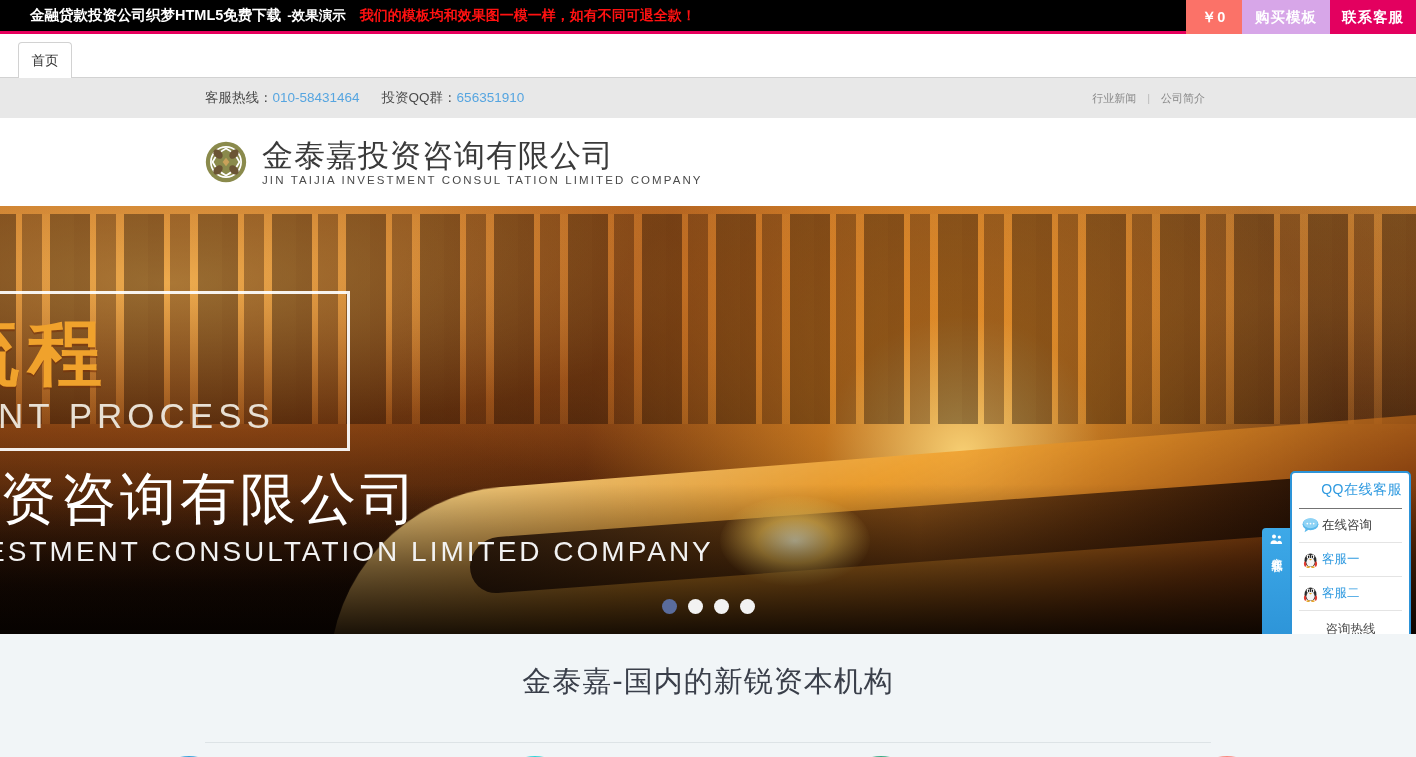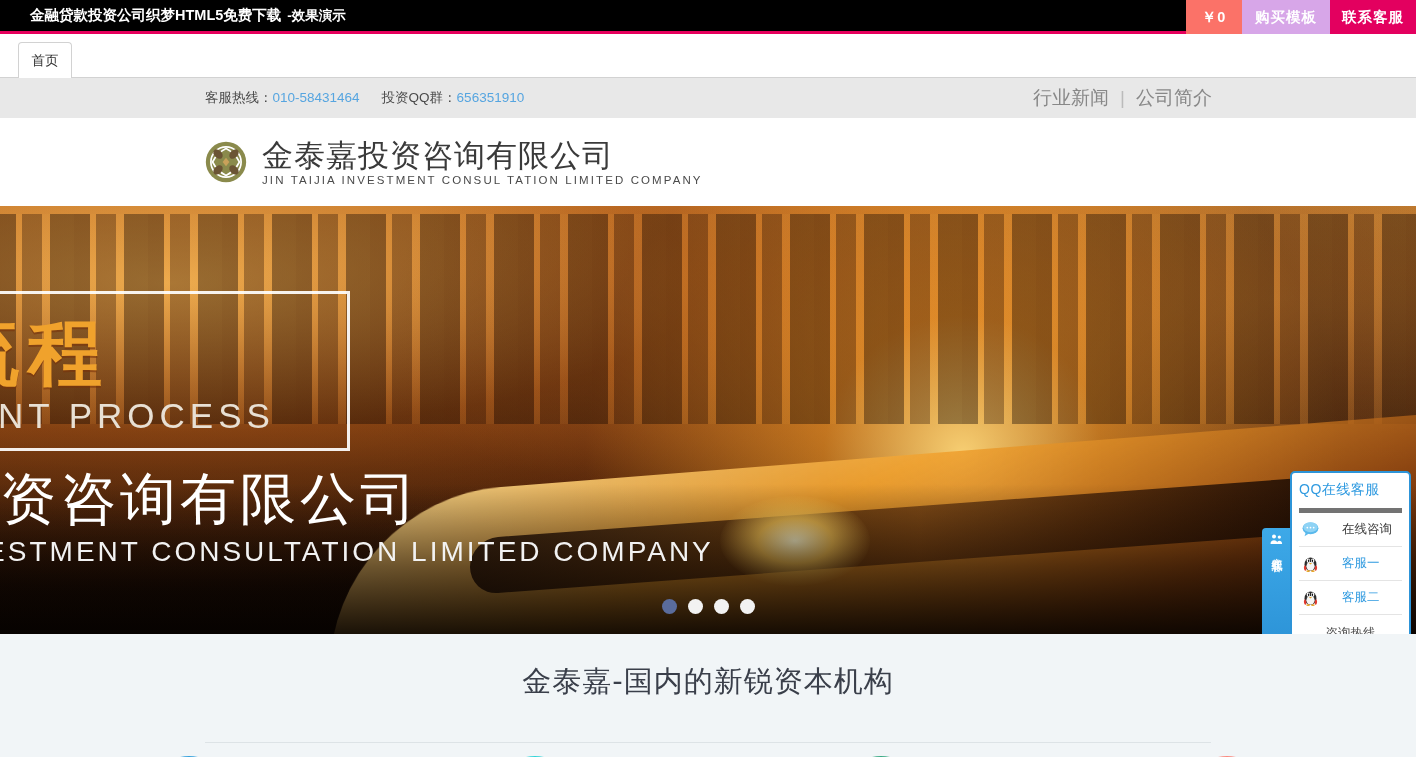--- a/index.html
+++ b/index.html
@@ -97,22 +97,22 @@
   .contact-left {
     margin-left: 205px;
     font-size: 13.5px;
     color: #4a4a4a;
     white-space: nowrap;
   }
   .contact-left .blue { color: #56a5e0; }
   .contact-left .gap { display: inline-block; width: 22px; }
   .contact-right {
     position: absolute;
-    right: 204px;
-    font-size: 19px;
+    right: 211px;
+    font-size: 11px;
     color: #888888;
     white-space: nowrap;
   }
   .contact-right a { color: #888888; text-decoration: none; cursor: pointer; }
   .contact-right .sep { color: #bbbbbb; margin: 0 11px; }
 
   
   .header {
     height: 88px;
     background: #ffffff;
@@ -304,31 +304,31 @@
     position: absolute;
     left: 1290px; top: 265px;
     width: 121px;
     background: #ffffff;
     border: 2px solid #2d94d8;
     border-radius: 5px;
     z-index: 21;
     padding: 0 7px 6px 7px;
   }
   .qq-title {
-    text-align: left;
+    text-align: right;
     font-size: 14px;
     color: #2f9ae0;
     padding: 8px 0 9px 0;
-    border-bottom: 5px solid #737373;
+    border-bottom: 1px solid #737373;
     letter-spacing: 0.5px;
   }
   .qq-row {
     display: flex;
     align-items: center;
-    gap: 22px;
+    gap: 2px;
     padding: 7px 0 7px 2px;
     border-bottom: 1px solid #e4e4e4;
     cursor: pointer;
   }
   .qq-row .lbl { font-size: 12.5px; color: #3a3a3a; }
   .qq-row .lbl.link { color: #2f9ae0; }
   .qq-info {
     text-align: center;
     padding: 9px 0 8px 0;
     border-bottom: 1px solid #e4e4e4;
@@ -369,20 +369,21 @@
     border-radius: 50%;
   }
 </style>
 </head>
 <body>
 
 <div class="promo-bar" style="background: rgb(0, 0, 0); border-bottom-color: rgb(230, 0, 92);">
   <div class="promo-text">
     <span>金融贷款投资公司织梦HTML5免费下载</span><span class="promo-text-sub">-效果演示</span>
   </div>
+  <div class="promo-warn">我们的模板均和效果图一模一样，如有不同可退全款！</div>
   <div class="promo-btns">
     <div class="promo-btn price" style="background: rgb(251, 114, 104);">￥0</div>
     <div class="promo-btn buy" style="background: rgb(215, 166, 232); text-align: center;">购买模板</div>
     <div class="promo-btn contact" style="background: rgb(227, 0, 95);">联系客服</div>
   </div>
 </div>
 
 <div class="tab-strip">
   <div class="tab">首页</div>
 </div>

